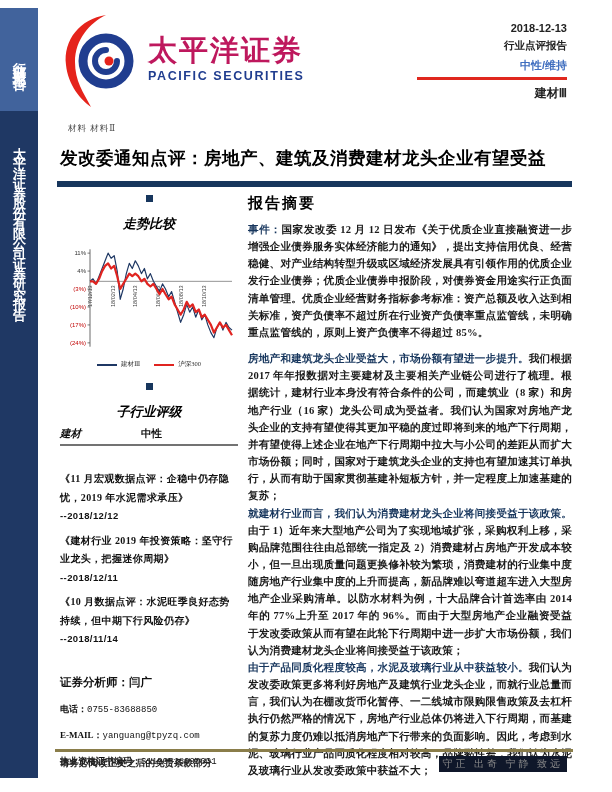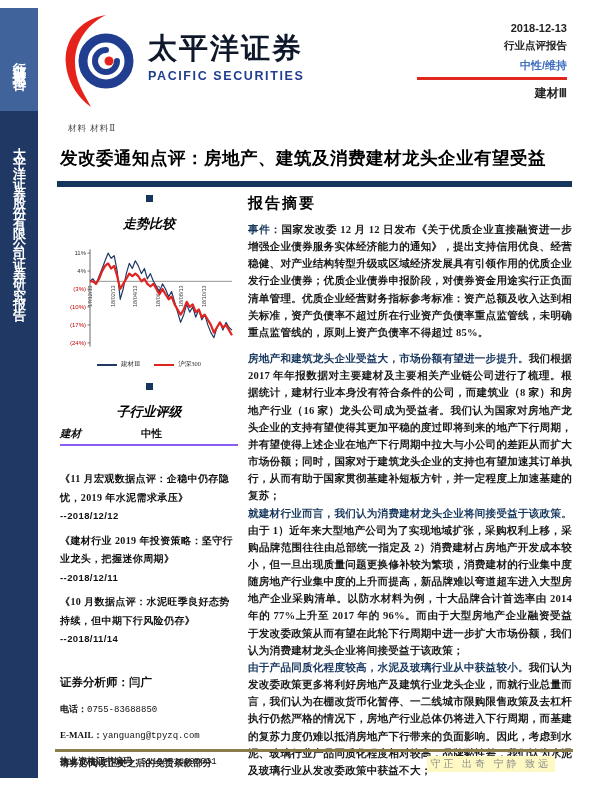--- a/index.html
+++ b/index.html
@@ -9,21 +9,21 @@
   .sidebar-top{position:absolute;left:0;top:8px;width:38px;height:103px;background:#41639C;
                display:flex;align-items:center;justify-content:center;}
   .sidebar-bottom{position:absolute;left:0;top:111px;width:38px;height:667px;background:#1F3864;
                display:flex;justify-content:center;}
   .v-text{writing-mode:vertical-rl;color:#fff;font-weight:bold;}
   .sidebar-top .v-text{font-size:13.5px;letter-spacing:3px;}
   .sidebar-bottom .v-text{font-size:13px;letter-spacing:10px;padding-top:26px;}
   
   .logo-wrap{position:absolute;left:60px;top:12px;display:flex;}
   .brand-text{margin-left:8px;margin-top:24px;}
-  .brand-cn{font-size:29px;font-weight:bold;color:#0f172a;font-family:Liberation Mono, monospace;
+  .brand-cn{font-size:29px;font-weight:bold;color:#be185d;font-family:Liberation Sans, sans-serif;
             letter-spacing:2px;line-height:1;}
   .brand-en{font-size:12.5px;font-weight:bold;color:#203D8F;font-family:"Liberation Sans",sans-serif;
             letter-spacing:1.6px;margin-top:4px;}
   .header-meta{position:absolute;right:45px;top:22px;width:170px;text-align:right;
                font-family:"Liberation Sans",sans-serif;}
   .meta-date{font-size:11px;font-weight:bold;color:#222;}
   .meta-type{font-size:10.5px;font-weight:bold;color:#222;margin-top:5px;}
   .meta-rating{font-size:11px;font-weight:bold;color:#3E6DBF;margin-top:5px;}
   .meta-redline{height:3px;background:#E0281E;width:150px;margin:4px 0 0 auto;}
   .meta-industry{font-size:12px;font-weight:bold;color:#222;margin-top:5px;}
@@ -34,21 +34,21 @@
   
   .left-col{position:absolute;left:60px;top:195px;width:178px;}
   .section-head{display:flex;align-items:center;gap:13px;font-size:13px;font-weight:bold;
                 font-style:italic;color:#000;flex-direction:column;}
   .bullet{width:7px;height:7px;background:#17365D;flex:0 0 auto;}
   .chart-box{margin-top:9px;}
   .legend-row{display:flex;justify-content:center;gap:14px;margin-top:2px;align-items:center;}
   .legend-item{display:flex;align-items:center;gap:4px;font-size:6.5px;color:#333;}
   .legend-swatch{width:20px;height:2px;}
   .rating-section{margin-top:14px;}
-  .rating-row{display:flex;margin-top:6px;border-bottom:2px solid #8b5cf6;padding-bottom:3px;
+  .rating-row{display:flex;margin-top:6px;border-bottom:2px solid #737373;padding-bottom:3px;
               font-size:10.5px;font-weight:bold;}
   .rating-name{font-style:italic;}
   .rating-value{margin-left:60px;}
   .reports{margin-top:24px;}
   .reports-title{font-size:11px;font-weight:bold;}
   .report-item{font-size:10px;font-weight:bold;line-height:1.85;letter-spacing:0.4px;margin-top:6px;}
   .report-date{font-family:"Liberation Sans",sans-serif;font-weight:bold;font-size:9.5px;}
   .analyst{margin-top:26px;}
   .analyst-name-line{font-size:11.5px;font-weight:bold;}
   .contact-line{font-size:9px;margin-top:13px;font-weight:bold;}
@@ -57,22 +57,22 @@
   .right-col{position:absolute;left:248px;top:194px;width:324px;}
   .summary-title{font-size:15px;font-weight:bold;letter-spacing:2px;color:#000;}
   .summary-body{margin-top:8px;}
   .summary-body p{margin:0;font-size:10.6px;line-height:1.62;text-align:justify;
                   font-weight:bold;color:#1a1a1a;letter-spacing:0.2px;}
   .summary-body p.gap{margin-bottom:9px;}
   .lead{color:#17365D;}
   
   .footer-line{position:absolute;left:55px;top:749px;width:518px;height:2.5px;background:#8A7D4A;}
   .footer-disclaimer{position:absolute;left:60px;top:757px;font-size:9.5px;font-weight:bold;color:#222;}
-  .footer-motto{position:absolute;right:57px;top:756px;font-size:10px;color:#8a8a8a;
-                background:#fef9c3;padding:1px 4px;letter-spacing:3px;}
+  .footer-motto{position:absolute;right:45px;top:756px;font-size:10px;color:#8a8a8a;
+                background:#0f172a;padding:1px 4px;letter-spacing:3px;}
   svg text{font-family:"Liberation Sans",sans-serif;}
 </style>
 </head>
 <body>
 
 <div class="page">
 
   <div class="sidebar-top">
     <span class="v-text">行业研究报告</span>
   </div>

